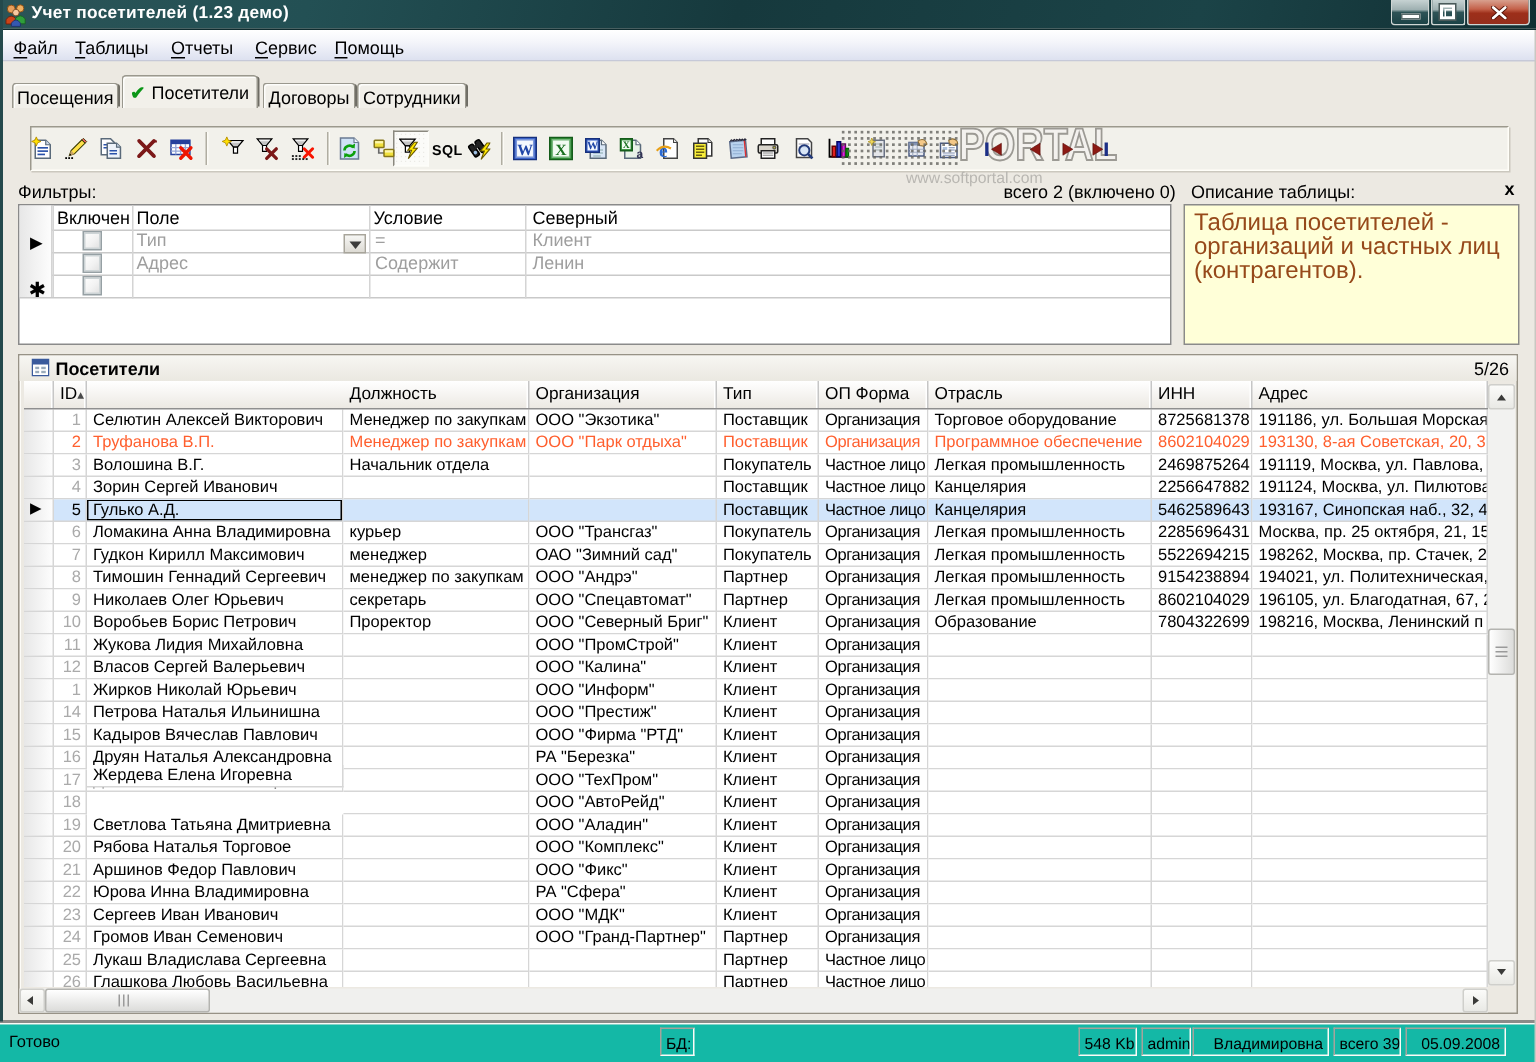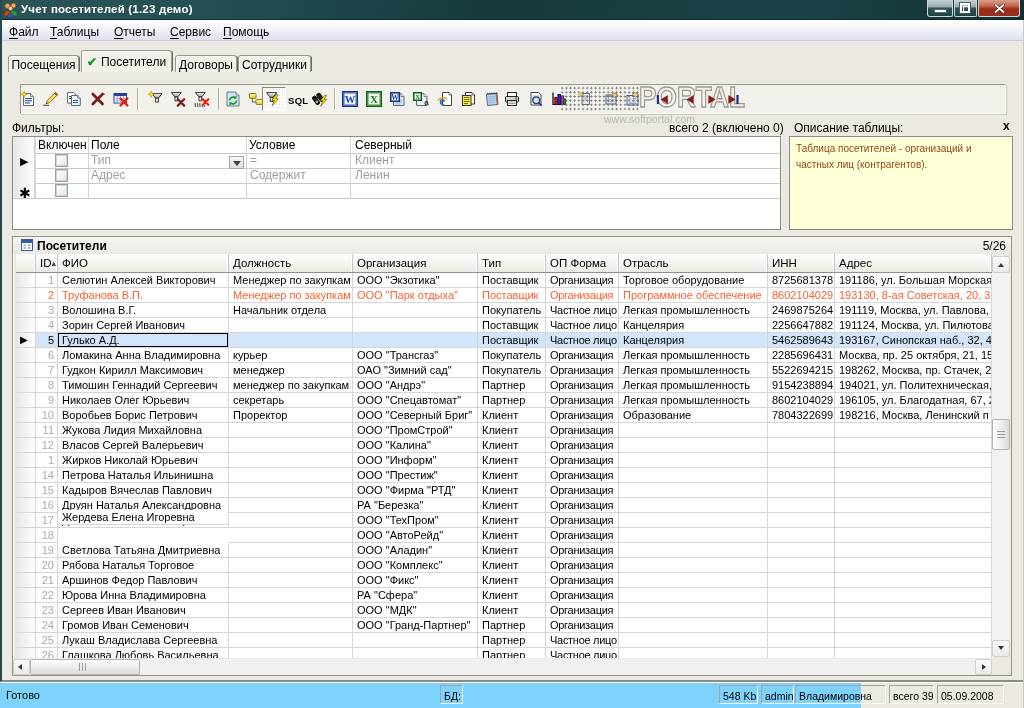--- a/index.html
+++ b/index.html
@@ -54,21 +54,21 @@
 #fgrid .vline { position:absolute; top:0; width:1px; height:62px; background:#d4d4d4; }
 #fsel { position:absolute; left:13px; top:137px; width:22px; height:61px; background:linear-gradient(90deg,#e7e7e7,#fdfdfd); border-right:1px solid #d4d4d4; }
 .fgray { position:absolute; font-size:12px; color:#9e9e9e; z-index:3; }
 .cbx { position:absolute; width:13px; height:13px; border:1px solid #96a0a4; background:linear-gradient(135deg,#ffffff 0%,#f2f2f2 55%,#dfdfdf 100%); box-shadow:inset 0 0 0 1px #cdd4d6; z-index:3; }
 #fdrop { position:absolute; left:229px; top:156px; width:15px; height:13px; background:linear-gradient(#f6f6f4,#dddbd4); border:1px solid #a8a59b; z-index:3; }
 #fdrop:after { content:""; position:absolute; left:3px; top:4px; border:4px solid transparent; border-top:5px solid #3c3c3c; }
 .farr { position:absolute; z-index:4; font-size:11px; }
 
 
 #descbox { position:absolute; left:789px; top:136px; width:224px; height:94px; background:#ffffd8; border:1px solid #8a8a8a; }
-#descbox .t { position:absolute; left:6px; top:4px; width:208px; font-size:10px; line-height:16px; color:#96491a; }
+#descbox .t { position:absolute; left:6px; top:4px; width:208px; font-size:16px; line-height:16px; color:#96491a; }
 
 
 #panel { position:absolute; left:12px; top:236px; width:1000px; height:440px; background:#ece9e2;
   border:1px solid #979286; box-shadow:inset 1px 1px 0 #fdfcf8; }
 #sech { position:absolute; left:13px; top:237px; width:998px; height:17px; background:linear-gradient(#f7f6f2,#eae8e1); }
 #sech .ico { position:absolute; left:8px; top:2px; width:12px; height:12px; }
 #sech .nm { position:absolute; left:24px; top:2px; font-weight:bold; font-size:12px; }
 #sech .desc { position:absolute; left:215px; top:2px; font-style:italic; font-size:11.2px; color:#a4511e; }
 #sech .cnt { position:absolute; right:5px; top:2px; font-size:12px; }
 
@@ -89,21 +89,21 @@
 #vscroll { position:absolute; left:992px; top:256px; width:18px; height:401px; background:#f2f2f0; }
 #hscroll { position:absolute; left:13px; top:659px; width:979px; height:16px; background:#f0f0ee; }
 .sbtn { position:absolute; background:linear-gradient(#fbfbf9,#e9e9e5); border:1px solid #cfcfcb; border-radius:2px; }
 .sthumb { position:absolute; background:linear-gradient(90deg,#ffffff,#dcdcda); border:1px solid #b4b4b0; border-radius:2px; }
 .sthumbh { position:absolute; background:linear-gradient(#ffffff,#dcdcda); border:1px solid #b4b4b0; border-radius:2px; }
 .sarr { position:absolute; width:0; height:0; }
 .grip { position:absolute; }
 
 
 #sbsep { position:absolute; left:0; top:680px; width:1024px; height:2px; background:#8b8b88; box-shadow:0 1px 0 #fbfaf7; }
-#statusbar { position:absolute; left:0; top:683px; width:861px; height:25px; background:#7dd3fc; }
+#statusbar { position:absolute; left:0; top:683px; width:1024px; height:25px; background:#14b8a6;text-align:right; }
 .sp { position:absolute; top:2px; height:19px; border:1px solid; border-color:#a5a39c #fcfbf7 #fcfbf7 #a5a39c; font-size:10.5px; padding:4px 3px 0 3px; white-space:nowrap; overflow:hidden; }
 #st-ready { position:absolute; left:6px; top:6px; font-size:11px; }
 
 
 .icon { position:absolute; z-index:3; }
 .tsep2 { position:absolute; top:88px; width:1px; height:22px; background:#b0ada1; box-shadow:1px 0 0 #fcfbf6; z-index:2; }
 #pressedbtn2 { position:absolute; top:87px; width:24px; height:24px; background:#fbfbf8; border:1px solid; border-color:#8a887e #fdfdf9 #fdfdf9 #8a887e; background-image:radial-gradient(#dddbd3 25%,transparent 26%); background-size:3px 3px; z-index:2; }
 .sqltxt2 { position:absolute; top:95px; font-weight:bold; font-size:9.5px; letter-spacing:0.3px; z-index:3; }
 
 #frameL { position:absolute; left:0; top:0; width:2px; height:681px; background:#24494c; z-index:50; }
@@ -421,21 +421,20 @@
       <rect x="2.5" y="8.2" width="2.6" height="1.6" fill="#9ab"></rect>
       <rect x="6.5" y="8.2" width="3" height="1.6" fill="#9ab"></rect>
     </svg>
   <div class="nm">Посетители</div>
   <div class="cnt">5/26</div>
 </div>
 
 <div id="ghead">
     <div class="hc" style="left:0px;width:20px"></div>
     <div class="hc" style="left:20px;width:22px">ID<span class="sorttri2">▴</span></div>
-    <div class="hc" style="left:42px;width:171px">ФИО</div>
     <div class="hc" style="left:213px;width:124px">Должность</div>
     <div class="hc" style="left:337px;width:125px">Организация</div>
     <div class="hc" style="left:462px;width:68px">Тип</div>
     <div class="hc" style="left:530px;width:73px">ОП Форма</div>
     <div class="hc" style="left:603px;width:149px">Отрасль</div>
     <div class="hc" style="left:752px;width:67px">ИНН</div>
     <div class="hc" style="left:819px;width:157px">Адрес</div>
   </div>
 <div id="grid">
     <div class="c selc" style="left:0px;top:19px;width:20px"></div>

